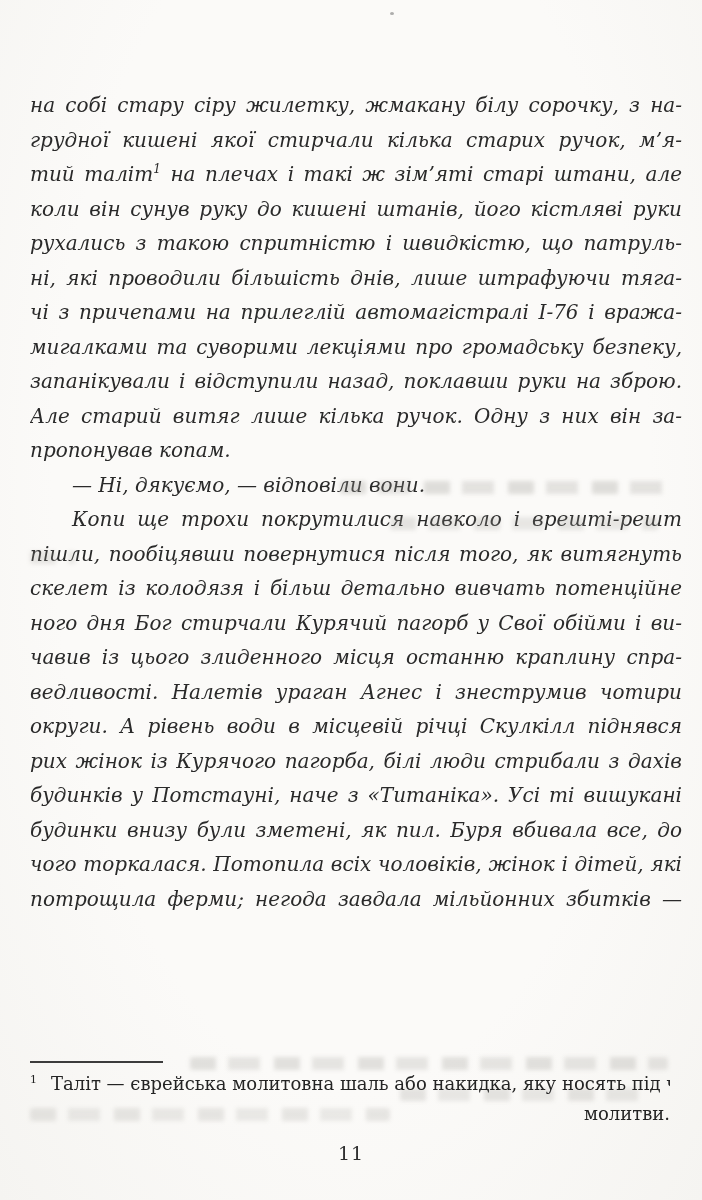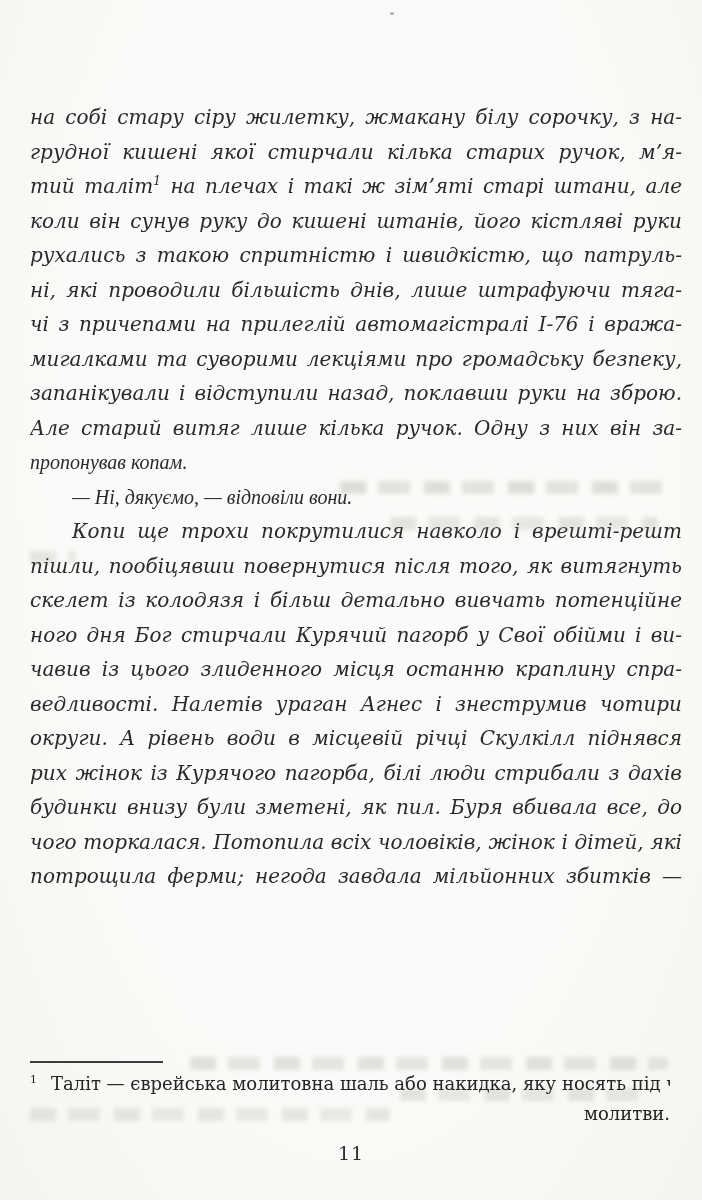--- a/index.html
+++ b/index.html
@@ -17,38 +17,36 @@
       radial-gradient(ellipse at 50% 40%, #fbfaf8 60%, #f5f4f1 100%);
     color: #2a2a2a;
     overflow: hidden;
   }
   
   .body-text {
     position: absolute;
     left: 30px;
     right: 20px;
     top: 88px;
-    margin-top: 12px;
   }
   .line {
     height: 34.5px;
     line-height: 34.5px;
     font-size: 20px;
     font-style: italic;
     white-space: nowrap;
     overflow: hidden;
     text-align: justify;
     text-align-last: justify;
     text-justify: inter-word;
     color: #2a2a2a;
   }
   .line.plain {
     text-align: left;
     text-align-last: left;
-    font-family: Liberation Serif, serif;
   }
   .line.ind {
     padding-left: 42px;
   }
   .line sup {
     font-size: 12px;
     line-height: 0;
     vertical-align: super;
     font-style: italic;
   }
@@ -144,20 +142,21 @@
     <div class="line plain">пропонував копам.</div>
     <div class="line plain ind">— Ні, дякуємо, — відповіли вони.</div>
     <div class="line ind">Копи ще трохи покрутилися навколо і врешті-решт</div>
     <div class="line">пішли, пообіцявши повернутися після того, як витягнуть</div>
     <div class="line">скелет із колодязя і більш детально вивчать потенційне</div>
     <div class="line">ного дня Бог стирчали Курячий пагорб у Свої обійми і ви-</div>
     <div class="line">чавив із цього злиденного місця останню краплину спра-</div>
     <div class="line">ведливості. Налетів ураган Агнес і знеструмив чотири</div>
     <div class="line">округи. А рівень води в місцевій річці Скулкілл піднявся</div>
     <div class="line">рих жінок із Курячого пагорба, білі люди стрибали з дахів</div>
+    <div class="line">будинків у Потстауні, наче з «Титаніка». Усі ті вишукані</div>
     <div class="line">будинки внизу були зметені, як пил. Буря вбивала все, до</div>
     <div class="line">чого торкалася. Потопила всіх чоловіків, жінок і дітей, які</div>
     <div class="line">потрощила ферми; негода завдала мільйонних збитків —</div>
   </div>
 
   <div class="ghost" style="left:340px; top:481px; width:330px;"></div>
   <div class="ghost" style="left:390px; top:517px; width:268px; opacity:0.45;"></div>
   <div class="ghost" style="left:30px; top:551px; width:46px; opacity:0.4;"></div>
   <div class="ghost" style="left:190px; top:1057px; width:478px; opacity:0.5;"></div>
   <div class="ghost" style="left:400px; top:1088px; width:240px; opacity:0.45;"></div>

